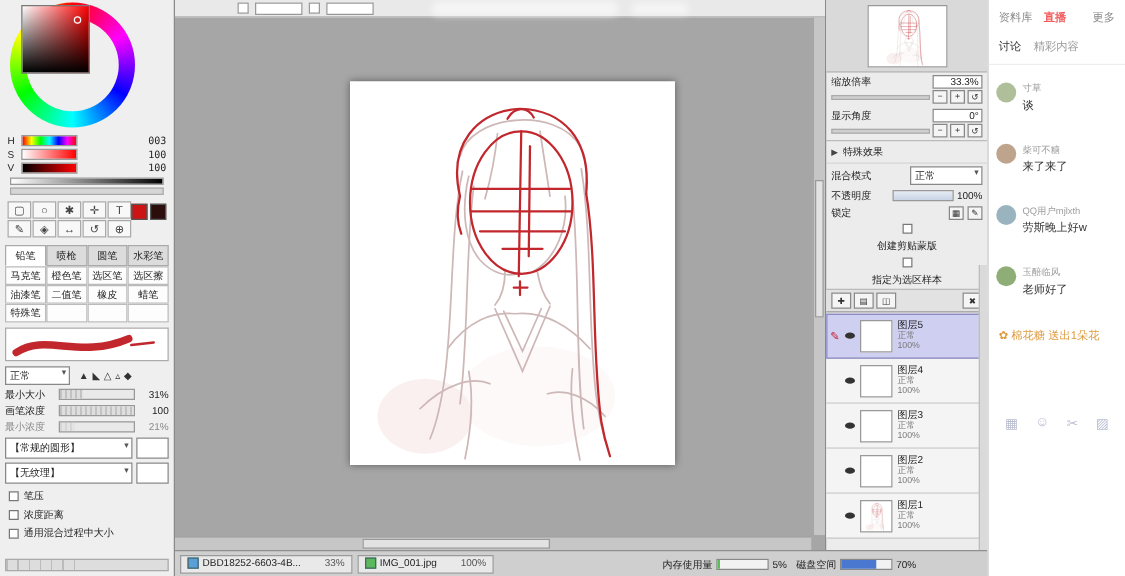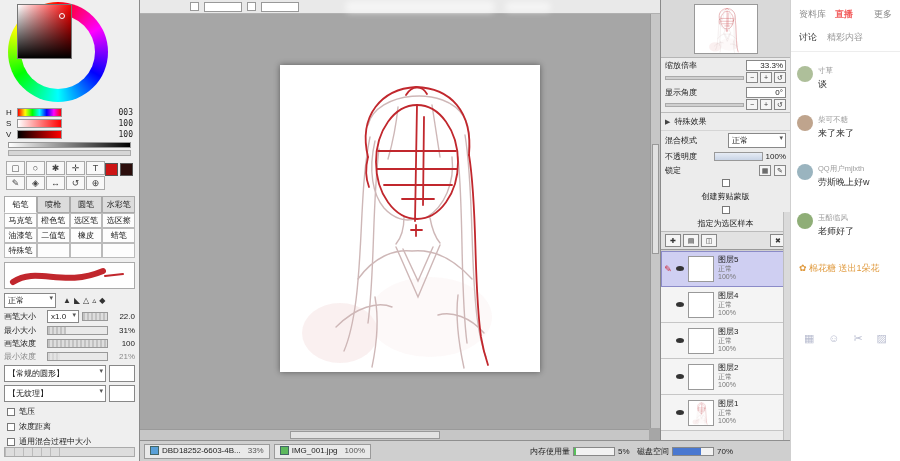--- a/index.html
+++ b/index.html
@@ -64,21 +64,21 @@
   .paper { position:absolute; left:140px; top:65px; width:260px; height:307px; background:#fff; box-shadow:0 0 6px rgba(0,0,0,.45); }
   .vscroll { position:absolute; right:0; top:14px; bottom:12px; width:10px; background:#c6c6c6; border-left:1px solid #9a9a9a; }
   .vthumb { position:absolute; left:1px; right:1px; top:130px; height:110px; background:#e2e2e2; border:1px solid #999; }
   .hscroll { position:absolute; left:0; right:11px; bottom:0; height:11px; background:#c6c6c6; border-top:1px solid #9a9a9a; }
   .hthumb { position:absolute; top:1px; bottom:1px; left:150px; width:150px; background:#e2e2e2; border:1px solid #999; }
   
   .status-bar { position:absolute; left:140px; top:440px; width:650px; height:21px; background:#cfcfcf; border-top:1px solid #8f8f8f; }
   .doc-tabs { position:absolute; left:4px; top:3px; display:flex; gap:4px; }
   .doc-tab { display:flex; gap:3px; background:#e9e9e9; border:1px solid #9a9a9a; padding:1px 5px; font-size:8px; height:15px; }
   .doc-ico { width:9px; height:9px; border:1px solid #466; flex-shrink:0; }
-  .doc-zoom { color:#555; margin-left:4px; }
+  .doc-zoom { color:#555; margin-left:16px; }
   .meter { position:absolute; top:5px; display:flex; align-items:center; gap:3px; font-size:8px; }
   .meter .mbar { width:42px; height:9px; border:1px solid #888; background:#f2f2f2; }
   .meter .mfill { height:100%; }
   
   .layers-panel { position:absolute; left:660px; top:0; width:130px; height:440px; background:#ececec; border-left:1px solid #8a8a8a; font-size:8px; }
   .navigator { height:58px; background:#d9d9d9; border-bottom:1px solid #b5b5b5; display:flex; align-items:center; justify-content:center; }
   .nav-thumb { width:64px; height:50px; background:#fff; border:1px solid #999; overflow:hidden; }
   .lrow { display:flex; align-items:center; gap:3px; padding:2px 4px 1px; }
   .lrow .llab { flex:1; white-space:nowrap; overflow:hidden; }
   .vbox { width:40px; border:1px solid #888; background:#fff; text-align:right; padding:0 2px; }
@@ -201,28 +201,20 @@
       <span class="tips">
         <span>▲</span>
         <span>◣</span>
         <span>△</span>
         <span>▵</span>
         <span>◆</span>
       </span>
     </div>
 
     <div class="prow">
-      <span class="plabel">画笔大小</span>
-      <span class="sel">x1.0</span>
-      <div class="ptrack">
-          <div class="pfill" style="width:100%"></div>
-        </div>
-      <span class="pval">22.0</span>
-    </div>
-    <div class="prow">
       <span class="plabel">最小大小</span>
       <div class="ptrack">
           <div class="pfill" style="width:31%"></div>
         </div>
       <span class="pval">31%</span>
     </div>
     <div class="prow">
       <span class="plabel">画笔浓度</span>
       <div class="ptrack">
           <div class="pfill" style="width:100%"></div>

